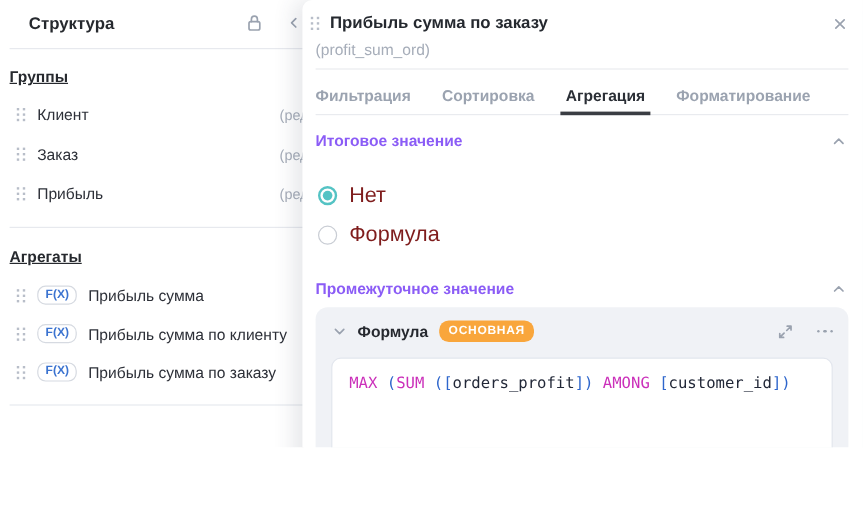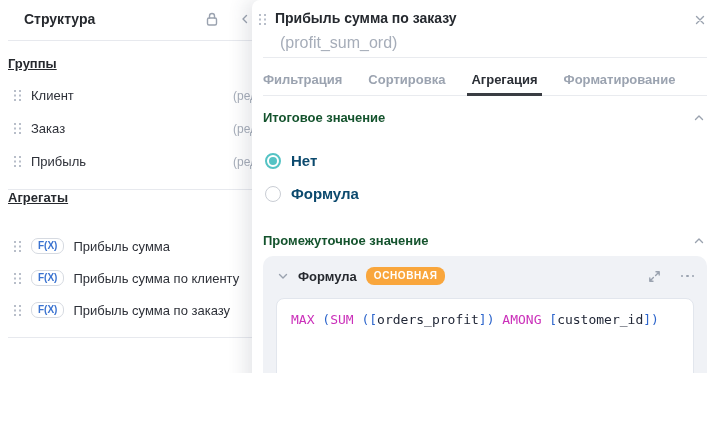--- a/index.html
+++ b/index.html
@@ -27,43 +27,43 @@
   .lp-row-edit { position:absolute; left:233px; font-size:12px; color:#a6adb9; white-space:nowrap; }
   .fx-badge { display:inline-block; margin-right:9px; padding:1px 6px 2px; border:1px solid #d6dae1;
     border-radius:7px; background:#fff; font-size:10px; font-weight:700; color:var(--fx-blue,#3b73d0); }
 
   
   .panel { position:absolute; left:252px; top:0; width:467px; height:427px; background:#fff; z-index:2;
     border-top-left-radius:8px; box-shadow:-7px 0 18px rgba(50,60,80,.12); }
   .p-drag { position:absolute; left:7px; top:14px; }
   .p-title { position:absolute; left:23px; top:10px; font-size:14px; font-weight:700; color:#25292f; white-space:nowrap; }
   .p-close { position:absolute; right:11px; top:12px; width:16px; height:16px; cursor:pointer; }
-  .p-sub { position:absolute; left:28px; top:34px; font-size:16px; color:#a6adb9; }
+  .p-sub { position:absolute; left:11px; top:34px; font-size:13px; color:#a6adb9; }
   .p-divider { position:absolute; left:11px; right:12px; top:57px; height:1px; background:#e9ebef; }
 
   .tabs { position:absolute; left:11px; right:12px; top:63px; height:33px; display:flex; gap:26px;
     border-bottom:1px solid #e9ebef; }
   .tab { position:relative; display:flex; align-items:center; font-size:13px; font-weight:700;
     color:#9ba3b0; cursor:pointer; white-space:nowrap; }
   .tab.active { color:var(--tab-active,#2b2f36); }
   .tab.active::after { content:""; position:absolute; left:-4px; right:-4px; bottom:-1px; height:3px;
     background:#3a3d43; }
 
   .sec-head { position:absolute; left:11px; right:13px; display:flex; align-items:center;
     justify-content:space-between; }
-  .sec-title { font-size:13px; font-weight:700; color:#14532d; }
+  .sec-title { font-size:13px; font-weight:700; color:#8b5cf6; }
   .sec-chevron { width:14px; height:14px; cursor:pointer; }
 
   .radio-row { position:absolute; left:13px; display:flex; align-items:center; gap:10px; cursor:pointer; }
   .rb { width:16px; height:16px; border-radius:50%; border:1px solid #c9cdd4; background:#fff;
     position:relative; flex:0 0 16px; }
   .rb.sel { border:2px solid var(--teal,#54c3c4); }
   .rb.sel::after { content:""; position:absolute; left:50%; top:50%; width:8px; height:8px; margin:-4px 0 0 -4px;
     border-radius:50%; background:var(--teal,#54c3c4); }
-  .radio-label { font-size:15px; color:#0c4a6e;font-weight:bold; }
+  .radio-label { font-size:18px; color:#7f1d1d; }
 
   .card { position:absolute; left:11px; right:12px; top:256px; bottom:7px; background:#f0f2f6;
     border-radius:10px; }
   .card-head { position:absolute; left:13px; right:13px; top:11px; display:flex; align-items:center; }
   .card-chevron { width:14px; height:14px; margin-right:8px; cursor:pointer; }
   .card-title { font-size:13px; font-weight:700; color:#26292f; margin-right:9px; }
   .main-badge { background:var(--orange,#f9a63c); color:#fff; font-size:10px; font-weight:700;
     letter-spacing:.6px; padding:3px 8px 4px; border-radius:8px; }
   .card-head .spacer { flex:1; }
   .ic-expand { width:15px; height:15px; margin-right:19px; cursor:pointer; }
@@ -126,21 +126,21 @@
           <span class="drag-dots">
             <i></i>
           </span>
           <span class="lp-row-label">Прибыль</span>
           <span class="lp-row-edit">(ред.</span>
         </div>
       </div>
 
     <div class="lp-divider" style="top:189px"></div>
 
-    <div class="lp-sec" style="top:190px">Агрегаты</div>
+    <div class="lp-sec" style="top:206px">Агрегаты</div>
     <div class="lp-list" style="top:230px" id="aggregates-list">
         <div class="lp-row lp-row-agg">
           <span class="drag-dots">
             <i></i>
           </span>
           <span class="fx-badge">F(X)</span>
           <span class="lp-row-label">Прибыль сумма</span>
         </div>
         <div class="lp-row lp-row-agg">
           <span class="drag-dots">

